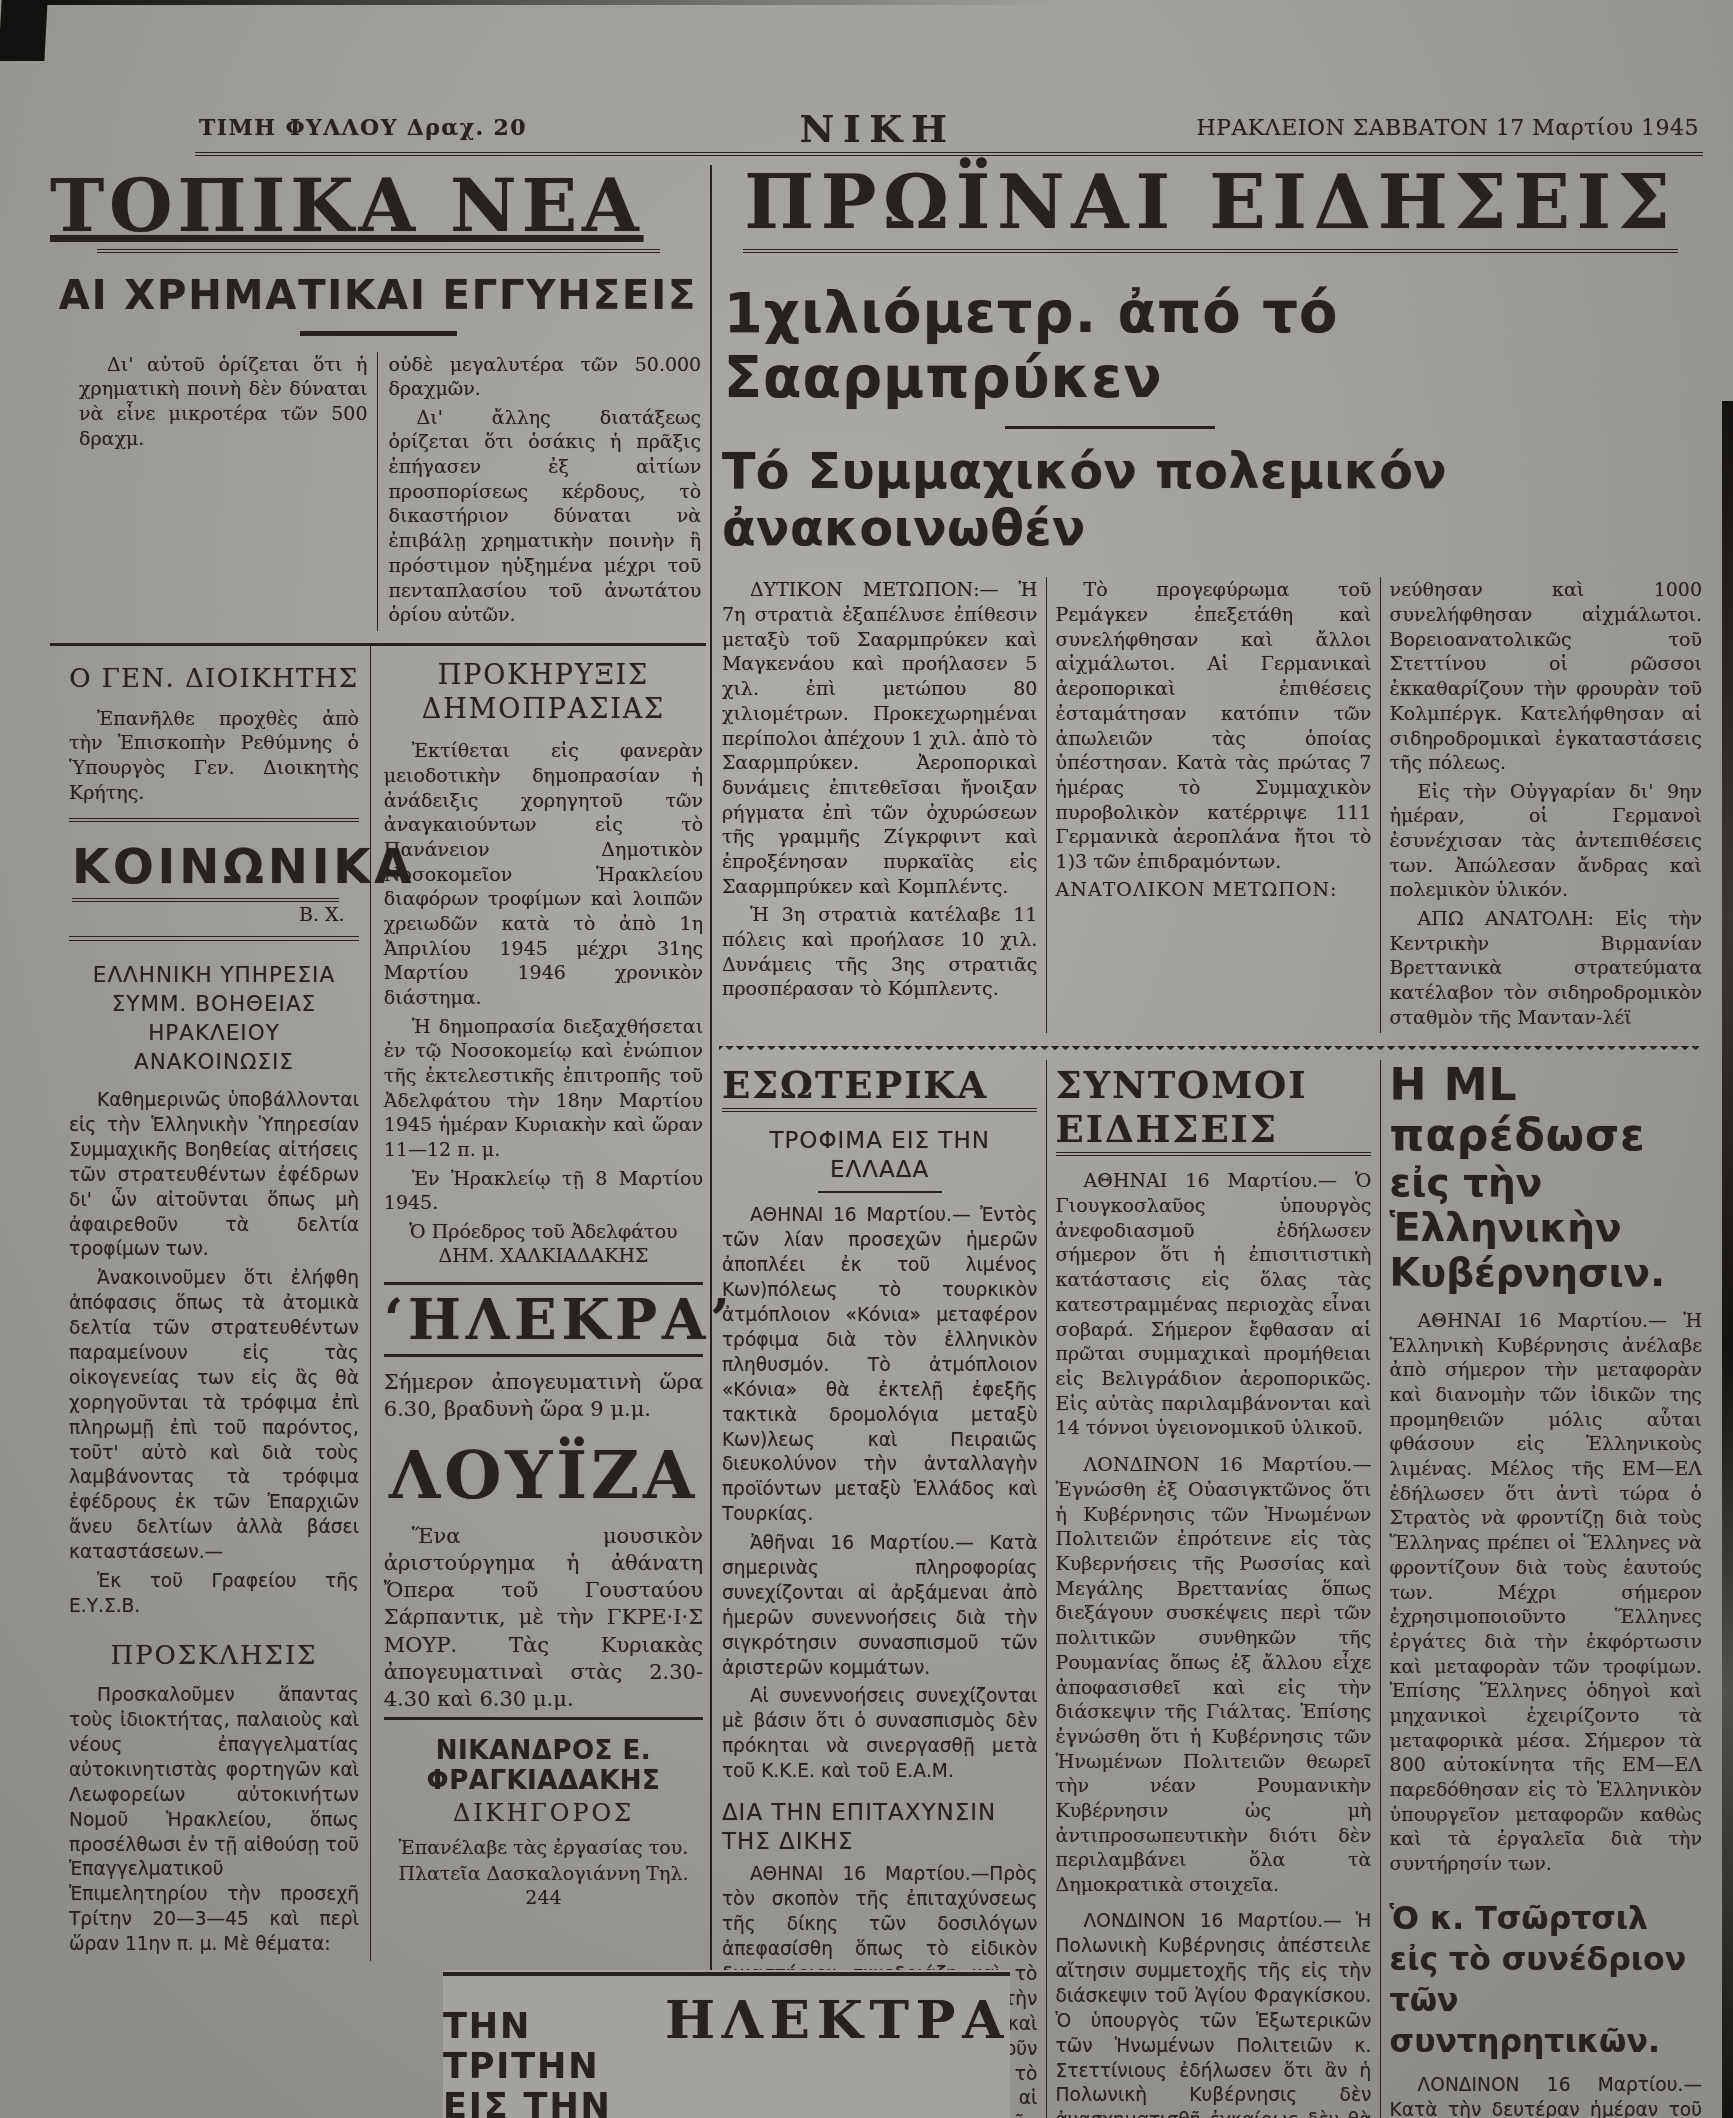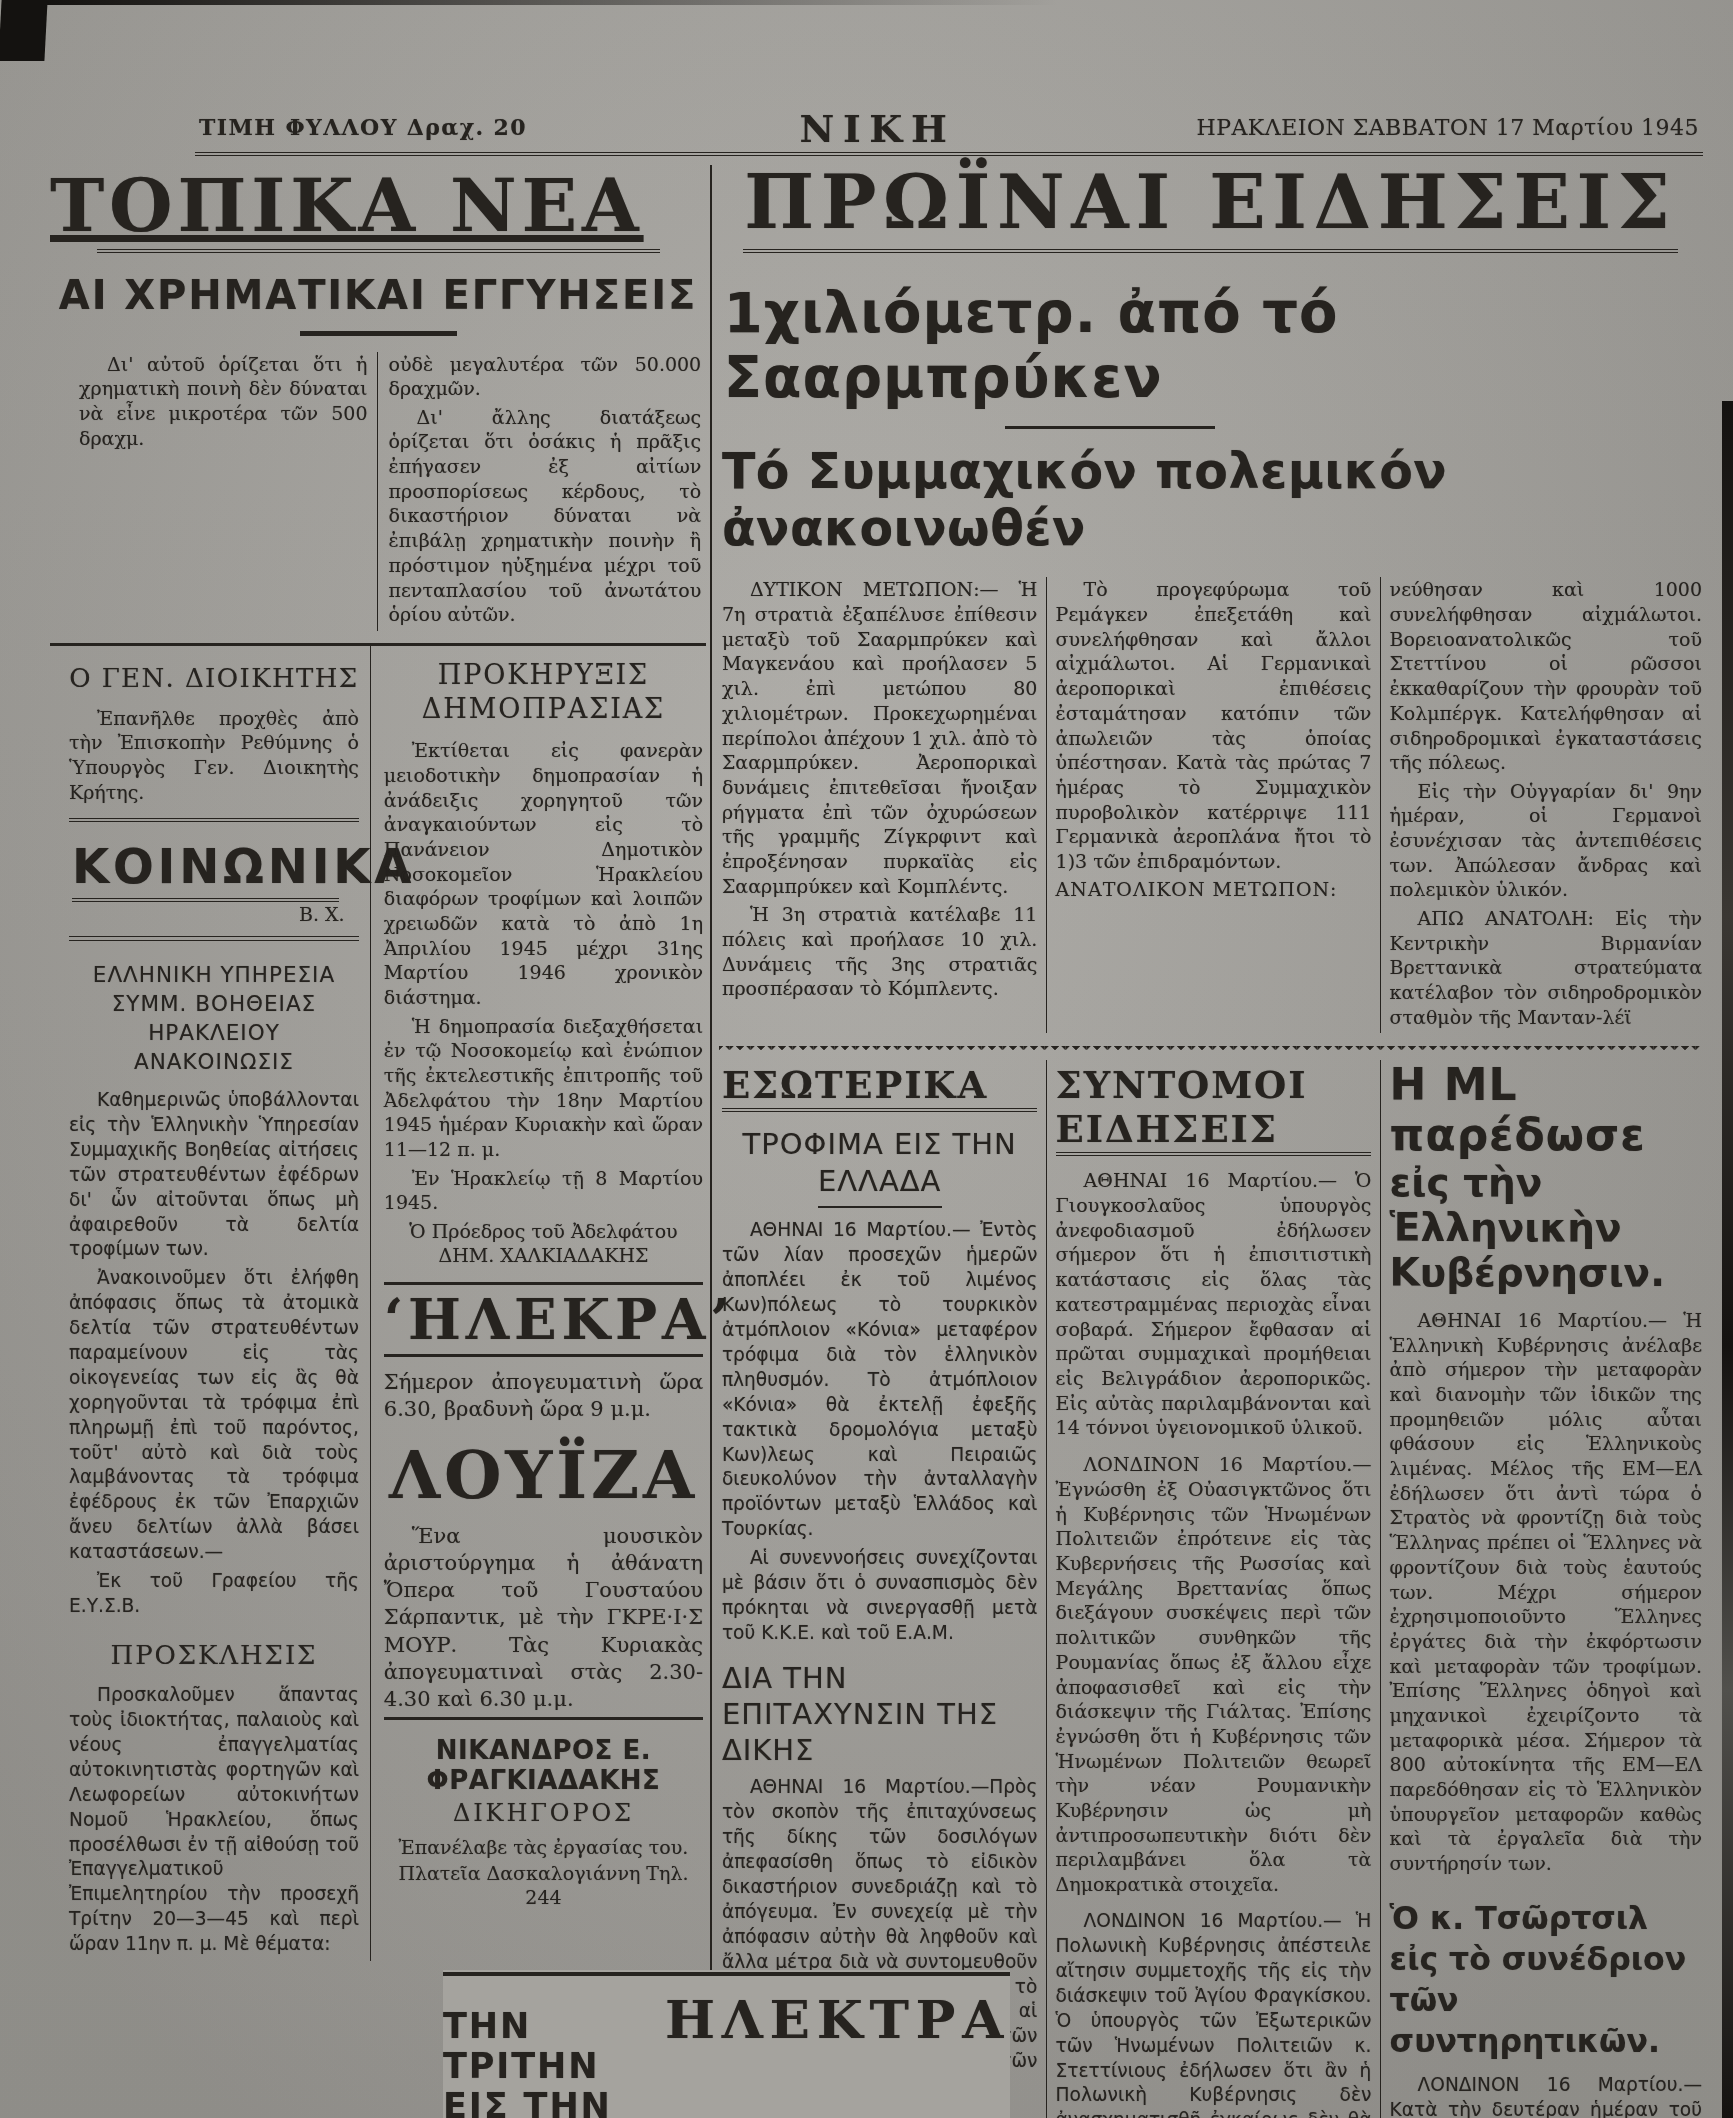--- a/index.html
+++ b/index.html
@@ -71,21 +71,21 @@
   .war-c{padding:0 8.6px;}
   .war-c1{width:328px;padding-left:2.9px;border-right:1.9px solid #26231f;}
   .war-c2{width:334px;border-right:1.9px solid #26231f;}
   .war-c3{width:321px;padding-right:0;}
   .lower-cols{display:flex;margin-top:8.6px;}
   .low-c1{width:328px;padding:0 8.6px 0 2.9px;border-right:1.9px solid #26231f;}
   .low-c2{width:334px;padding:0 8.6px;border-right:1.9px solid #26231f;}
   .low-c3{width:321px;padding:0 0 0 8.6px;}
   .sec-h{font-size:37px;font-weight:bold;letter-spacing:1.9px;margin:2.9px 0 1px 0;}
   .sec-h-rule{margin-bottom:12.4px;}
-  .art-h{font-family:"DejaVu Sans",sans-serif;font-size:29px;letter-spacing:1px;line-height:1.25;margin:14.3px 0 6.7px 0;}
+  .art-h{font-family:"DejaVu Sans",sans-serif;font-size:23px;letter-spacing:1px;line-height:1.25;margin:14.3px 0 6.7px 0;}
   .art-h-rule{width:124px;height:2.4px;background:#26231f;margin:2.9px auto 10.5px auto;}
   .ml-title{font-family:"DejaVu Sans",sans-serif;font-weight:bold;line-height:1.15;margin-bottom:12.4px;}
   .ml-l1{font-size:44px;letter-spacing:1px;}
   .ml-l2{font-size:39px;}
   .churchill-h{font-family:"DejaVu Sans",sans-serif;font-size:31.5px;font-weight:bold;line-height:1.3;margin:22px 0 11.5px 0;}
   
   #banner{position:absolute;left:443px;top:1970px;width:567px;height:149px;background:#a5a39e;padding-top:2px;}
   .banner-rule{height:3.8px;background:#26231f;}
   .banner-line1{display:flex;align-items:baseline;margin-top:12.4px;}
   .banner-l1-small{font-family:"DejaVu Sans",sans-serif;font-size:35px;font-weight:bold;letter-spacing:1.9px;border-bottom:3.8px solid #26231f;padding-bottom:2.9px;}
@@ -219,20 +219,21 @@
     <div class="lower-cols">
 
       <div class="low-c1">
         <div class="sec-h txt">ΕΣΩΤΕΡΙΚΑ</div>
         <div class="rule-thin2 sec-h-rule"></div>
 
         <div class="art-h center txt">ΤΡΟΦΙΜΑ ΕΙΣ ΤΗΝ ΕΛΛΑΔΑ</div>
         <div class="art-h-rule"></div>
         <p class="body-text sans indent txt">ΑΘΗΝΑΙ 16 Μαρτίου.— Ἐντὸς τῶν λίαν προσεχῶν ἡμερῶν ἀποπλέει ἐκ τοῦ λιμένος Κων)πόλεως τὸ τουρκικὸν ἀτμόπλοιον «Κόνια» μεταφέρον τρόφιμα διὰ τὸν ἑλληνικὸν πληθυσμόν. Τὸ ἀτμόπλοιον «Κόνια» θὰ ἐκτελῇ ἐφεξῆς τακτικὰ δρομολόγια μεταξὺ Κων)λεως καὶ Πειραιῶς διευκολύνον τὴν ἀνταλλαγὴν προϊόντων μεταξὺ Ἑλλάδος καὶ Τουρκίας.</p>
 
+        <p class="body-text sans indent txt">Ἀθῆναι 16 Μαρτίου.— Κατὰ σημερινὰς πληροφορίας συνεχίζονται αἱ ἀρξάμεναι ἀπὸ ἡμερῶν συνεννοήσεις διὰ τὴν σιγκρότησιν συνασπισμοῦ τῶν ἀριστερῶν κομμάτων.</p>
         <p class="body-text sans indent txt">Αἱ συνεννοήσεις συνεχίζονται μὲ βάσιν ὅτι ὁ συνασπισμὸς δὲν πρόκηται νὰ σινεργασθῇ μετὰ τοῦ Κ.Κ.Ε. καὶ τοῦ Ε.Α.Μ.</p>
 
         <div class="art-h txt">ΔΙΑ ΤΗΝ ΕΠΙΤΑΧΥΝΣΙΝ ΤΗΣ ΔΙΚΗΣ</div>
         <p class="body-text sans indent txt">ΑΘΗΝΑΙ 16 Μαρτίου.—Πρὸς τὸν σκοπὸν τῆς ἐπιταχύνσεως τῆς δίκης τῶν δοσιλόγων ἀπεφασίσθη ὅπως τὸ εἰδικὸν δικαστήριον συνεδριάζῃ καὶ τὸ ἀπόγευμα. Ἐν συνεχείᾳ μὲ τὴν ἀπόφασιν αὐτὴν θὰ ληφθοῦν καὶ ἄλλα μέτρα διὰ νὰ συντομευθοῦν αἱ ἀπέραντοι καὶ ἄχρηστοι διὰ τὸ δικαστήριον συζητήσεις αἱ προκαλούμεναι ὑπὸ τῶν κατηγορουμένων καὶ τῶν συνηγόρων των.</p>
 
       </div>
 
       <div class="low-c2">
         <div class="sec-h txt">ΣΥΝΤΟΜΟΙ ΕΙΔΗΣΕΙΣ</div>
         <div class="rule-thin2 sec-h-rule"></div>

